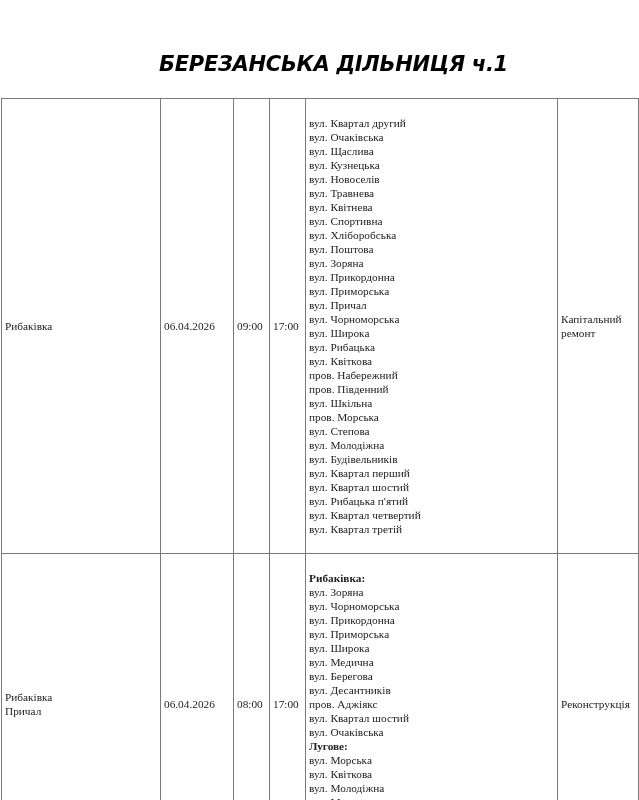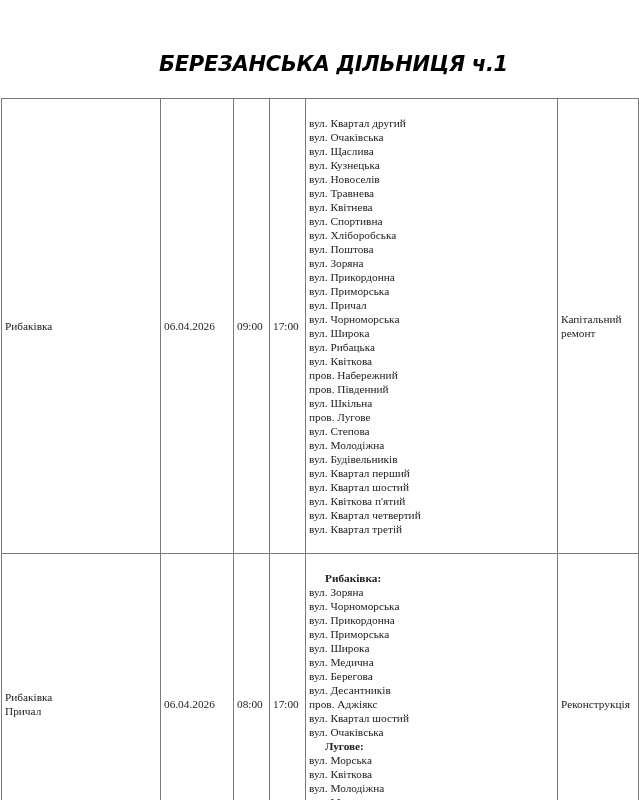--- a/index.html
+++ b/index.html
@@ -14,21 +14,21 @@
     border-collapse: collapse; table-layout: fixed;
     width: 637px;
     font-family: "Liberation Serif", serif; font-size: 11.3px; color: #222;
   }
   table.sched td {
     border: 1.5px solid #7a7a7a; vertical-align: middle; padding: 17px 3px;
     line-height: 14px;
   }
   td.streets { padding: 2px 4px 1px 5px; vertical-align: top; }
   .street { display: block; white-space: nowrap; }
-  .street.hdr { font-weight: bold; margin-left: 16px; }
+  .street.hdr { font-weight: bold; }
   col.c1 { width: 159px; }
   col.c2 { width: 73px; }
   col.c3 { width: 36px; }
   col.c4 { width: 36px; }
   col.c5 { width: 252px; }
   col.c6 { width: 81px; }
   td.ctr { text-align: left; }
   .loc { display: block; }
 </style>
 </head>
@@ -68,27 +68,27 @@
           <span class="street">вул. Прикордонна</span>
           <span class="street">вул. Приморська</span>
           <span class="street">вул. Причал</span>
           <span class="street">вул. Чорноморська</span>
           <span class="street">вул. Широка</span>
           <span class="street">вул. Рибацька</span>
           <span class="street">вул. Квіткова</span>
           <span class="street">пров. Набережний</span>
           <span class="street">пров. Південний</span>
           <span class="street">вул. Шкільна</span>
-          <span class="street">пров. Лугове</span>
+          <span class="street">пров. Морська</span>
           <span class="street">вул. Степова</span>
           <span class="street">вул. Молодіжна</span>
           <span class="street">вул. Будівельників</span>
           <span class="street">вул. Квартал перший</span>
           <span class="street">вул. Квартал шостий</span>
-          <span class="street">вул. Квіткова п'ятий</span>
+          <span class="street">вул. Рибацька п'ятий</span>
           <span class="street">вул. Квартал четвертий</span>
           <span class="street">вул. Квартал третій</span>
         </td>
     <td class="ctr">Капітальний ремонт</td>
   </tr>
       <tr>
     <td class="ctr">
           <span class="loc">Рибаківка</span>
           <span class="loc">Причал</span>
         </td>

